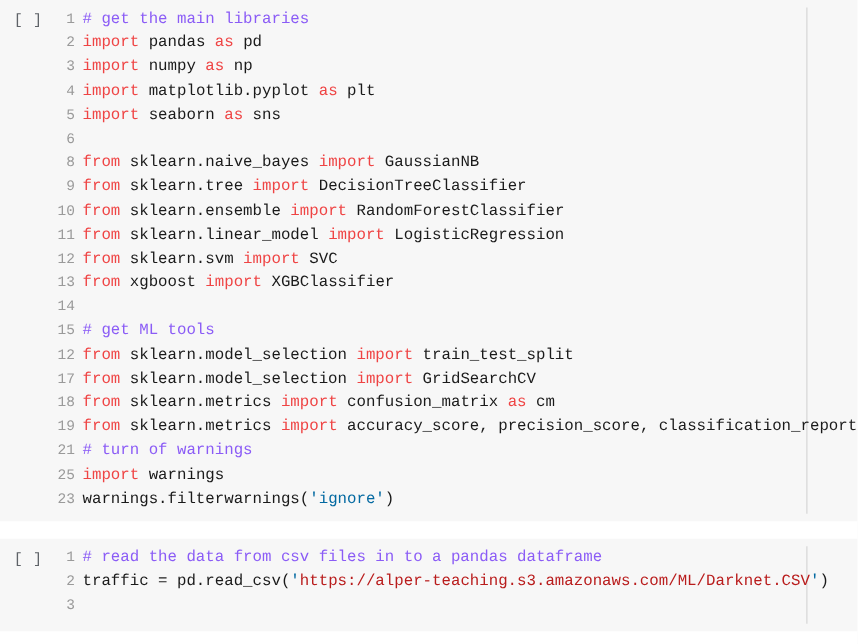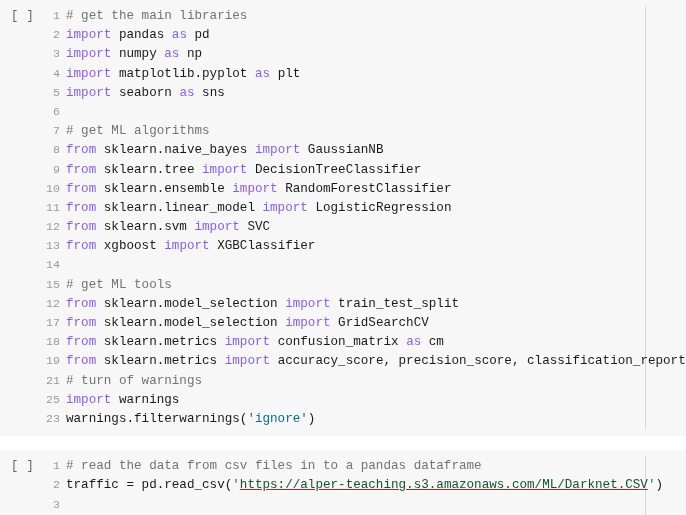--- a/index.html
+++ b/index.html
@@ -75,42 +75,41 @@
     text-align: right;
     color: #9a9a9a;
     font-size: 11.6px;
     user-select: none;
     padding-right: 0px;
   }
 
   .src { padding-left: 6px; }
 
   
-  .tok-comment { color: #737373; margin-top: 24px; }
-  .tok-kw      { color: #8b5cf6; }
+  .tok-comment { color: #8b5cf6; margin-top: 24px; }
+  .tok-kw      { color: #ef4444; }
   .tok-plain   { color: #1a1a1a; font-family: Liberation Mono, monospace; }
   .tok-str     { color: #0369a1; }
-  .tok-link    { color: #14532d; text-decoration: underline; text-decoration-color: #ba2121; }
+  .tok-link    { color: #b91c1c; text-decoration-color: #ba2121; }
 </style>
 </head>
 <body>
 
 <div class="notebook">
 
   <div class="cell cell-1">
     <div class="run-gutter">[ ]</div>
     <div class="ruler"></div>
     <div class="code-area" id="code-area-1">
         <div class="code-line"><span class="lineno">1</span><span class="src"><span class="tok-comment"># get the main libraries</span></span></div>
         <div class="code-line"><span class="lineno">2</span><span class="src"><span class="tok-kw">import</span><span class="tok-plain"> pandas </span><span class="tok-kw">as</span><span class="tok-plain"> pd</span></span></div>
         <div class="code-line"><span class="lineno">3</span><span class="src"><span class="tok-kw">import</span><span class="tok-plain"> numpy </span><span class="tok-kw">as</span><span class="tok-plain"> np</span></span></div>
         <div class="code-line"><span class="lineno">4</span><span class="src"><span class="tok-kw">import</span><span class="tok-plain"> matplotlib.pyplot </span><span class="tok-kw">as</span><span class="tok-plain"> plt</span></span></div>
         <div class="code-line"><span class="lineno">5</span><span class="src"><span class="tok-kw">import</span><span class="tok-plain"> seaborn </span><span class="tok-kw">as</span><span class="tok-plain"> sns</span></span></div>
         <div class="code-line"><span class="lineno">6</span><span class="src"></span></div>
-        <div class="code-line"><span class="lineno">7</span><span class="src"><span class="tok-comment"># get ML algorithms</span></span></div>
         <div class="code-line"><span class="lineno">8</span><span class="src"><span class="tok-kw">from</span><span class="tok-plain"> sklearn.naive_bayes </span><span class="tok-kw">import</span><span class="tok-plain"> GaussianNB</span></span></div>
         <div class="code-line"><span class="lineno">9</span><span class="src"><span class="tok-kw">from</span><span class="tok-plain"> sklearn.tree </span><span class="tok-kw">import</span><span class="tok-plain"> DecisionTreeClassifier</span></span></div>
         <div class="code-line"><span class="lineno">10</span><span class="src"><span class="tok-kw">from</span><span class="tok-plain"> sklearn.ensemble </span><span class="tok-kw">import</span><span class="tok-plain"> RandomForestClassifier</span></span></div>
         <div class="code-line"><span class="lineno">11</span><span class="src"><span class="tok-kw">from</span><span class="tok-plain"> sklearn.linear_model </span><span class="tok-kw">import</span><span class="tok-plain"> LogisticRegression</span></span></div>
         <div class="code-line"><span class="lineno">12</span><span class="src"><span class="tok-kw">from</span><span class="tok-plain"> sklearn.svm </span><span class="tok-kw">import</span><span class="tok-plain"> SVC</span></span></div>
         <div class="code-line"><span class="lineno">13</span><span class="src"><span class="tok-kw">from</span><span class="tok-plain"> xgboost </span><span class="tok-kw">import</span><span class="tok-plain"> XGBClassifier</span></span></div>
         <div class="code-line"><span class="lineno">14</span><span class="src"></span></div>
         <div class="code-line"><span class="lineno">15</span><span class="src"><span class="tok-comment"># get ML tools</span></span></div>
         <div class="code-line"><span class="lineno">12</span><span class="src"><span class="tok-kw">from</span><span class="tok-plain"> sklearn.model_selection </span><span class="tok-kw">import</span><span class="tok-plain"> train_test_split</span></span></div>
         <div class="code-line"><span class="lineno">17</span><span class="src"><span class="tok-kw">from</span><span class="tok-plain"> sklearn.model_selection </span><span class="tok-kw">import</span><span class="tok-plain"> GridSearchCV</span></span></div>

